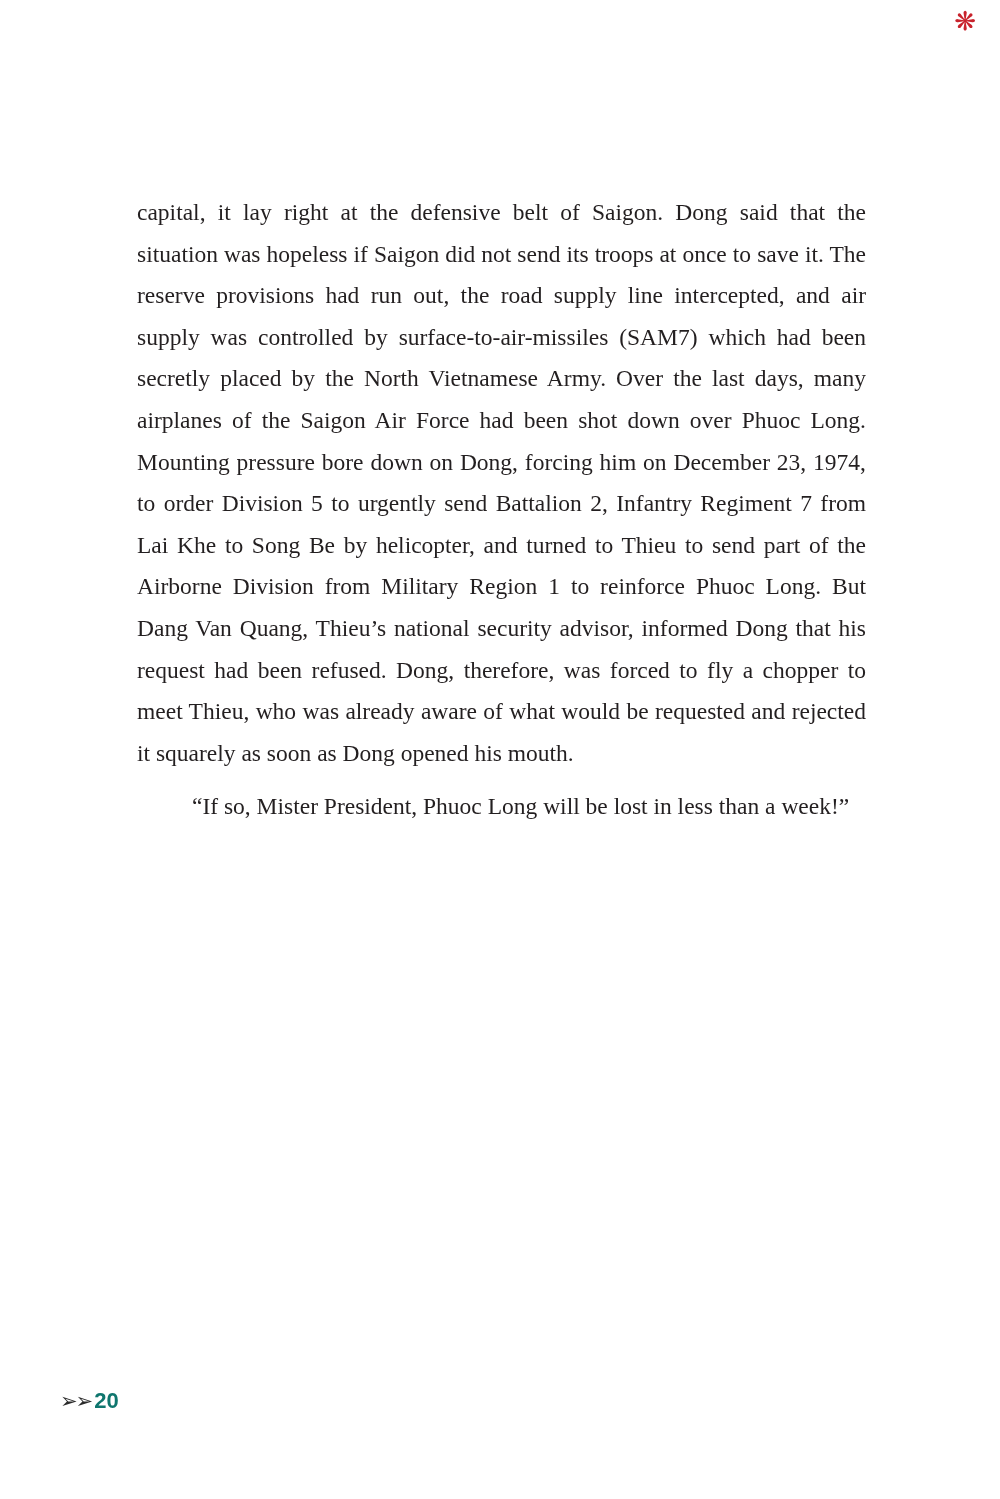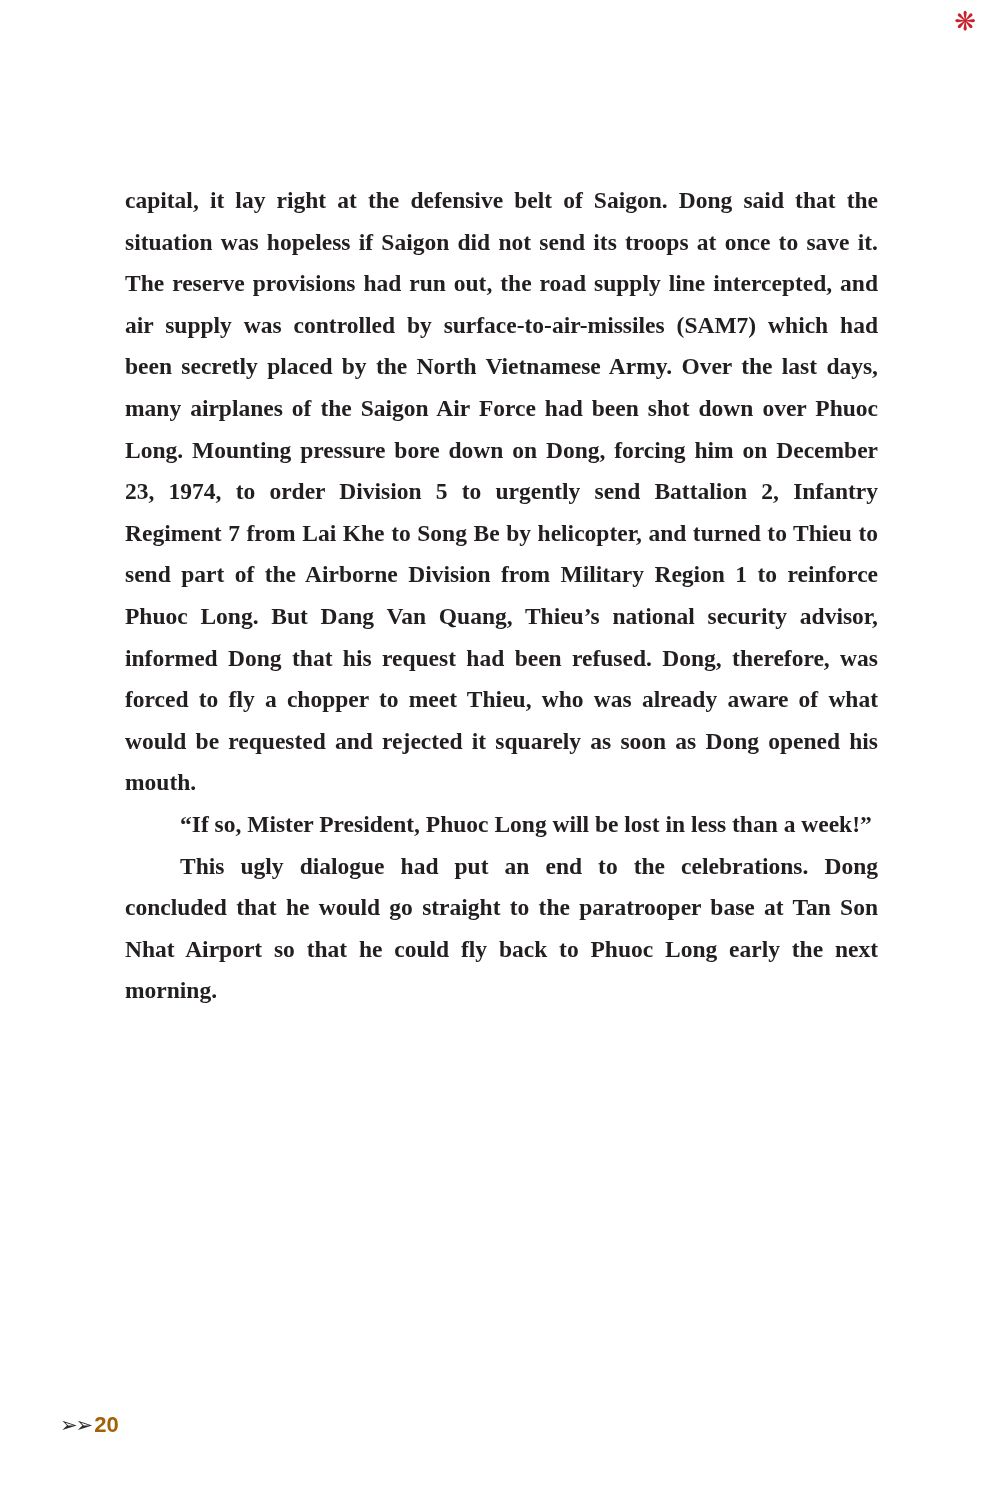--- a/index.html
+++ b/index.html
@@ -28,23 +28,22 @@
   .text-block {
     position: absolute;
     top: 180px;
     left: 125px;
     width: 753px;
     font-size: 23.5px;
     line-height: 41.6px;
     text-align: justify;
   }
   .text-block p {
-    margin: 0;
+    margin: 12px;
     padding: 0;
-    font-weight: bold;
   }
   .text-block p.indent {
     text-indent: 55px;
   }
   .footer {
     position: absolute;
     left: 60px;
     top: 1388px;
     display: flex;
     align-items: baseline;
@@ -53,35 +52,33 @@
     font-family: "DejaVu Sans", sans-serif;
     font-size: 21px;
     color: #2b2b2b;
     letter-spacing: -2px;
     margin-right: 3px;
   }
   .footer .pagenum {
     font-family: "Liberation Sans", "DejaVu Sans", sans-serif;
     font-weight: bold;
     font-size: 22px;
-    color: #a16207;
-    margin-top: 24px;
+    color: #0f766e;
   }
 </style>
 </head>
 <body>
 
 <div class="page">
 
   <div class="ornament">❋</div>
 
   <main class="text-block">
     <p>capital, it lay right at the defensive belt of Saigon. Dong said that the situation was hopeless if Saigon did not send its troops at once to save it. The reserve provisions had run out, the road supply line intercepted, and air supply was controlled by surface-to-air-missiles (SAM7) which had been secretly placed by the North Vietnamese Army. Over the last days, many airplanes of the Saigon Air Force had been shot down over Phuoc Long. Mounting pressure bore down on Dong, forcing him on December 23, 1974, to order Division 5 to urgently send Battalion 2, Infantry Regiment 7 from Lai Khe to Song Be by helicopter, and turned to Thieu to send part of the Airborne Division from Military Region 1 to reinforce Phuoc Long. But Dang Van Quang, Thieu’s national security advisor, informed Dong that his request had been refused. Dong, therefore, was forced to fly a chopper to meet Thieu, who was already aware of what would be requested and rejected it squarely as soon as Dong opened his mouth.</p>
     <p class="indent">“If so, Mister President, Phuoc Long will be lost in less than a week!”</p>
-    <p class="indent">This ugly dialogue had put an end to the celebrations. Dong concluded that he would go straight to the paratrooper base at Tan Son Nhat Airport so that he could fly back to Phuoc Long early the next morning.</p>
   </main>
 
   <footer class="footer">
     <span class="arrows">➢➢</span>
     <span class="pagenum">20</span>
   </footer>
 
 </div>
 
 </body></html>

